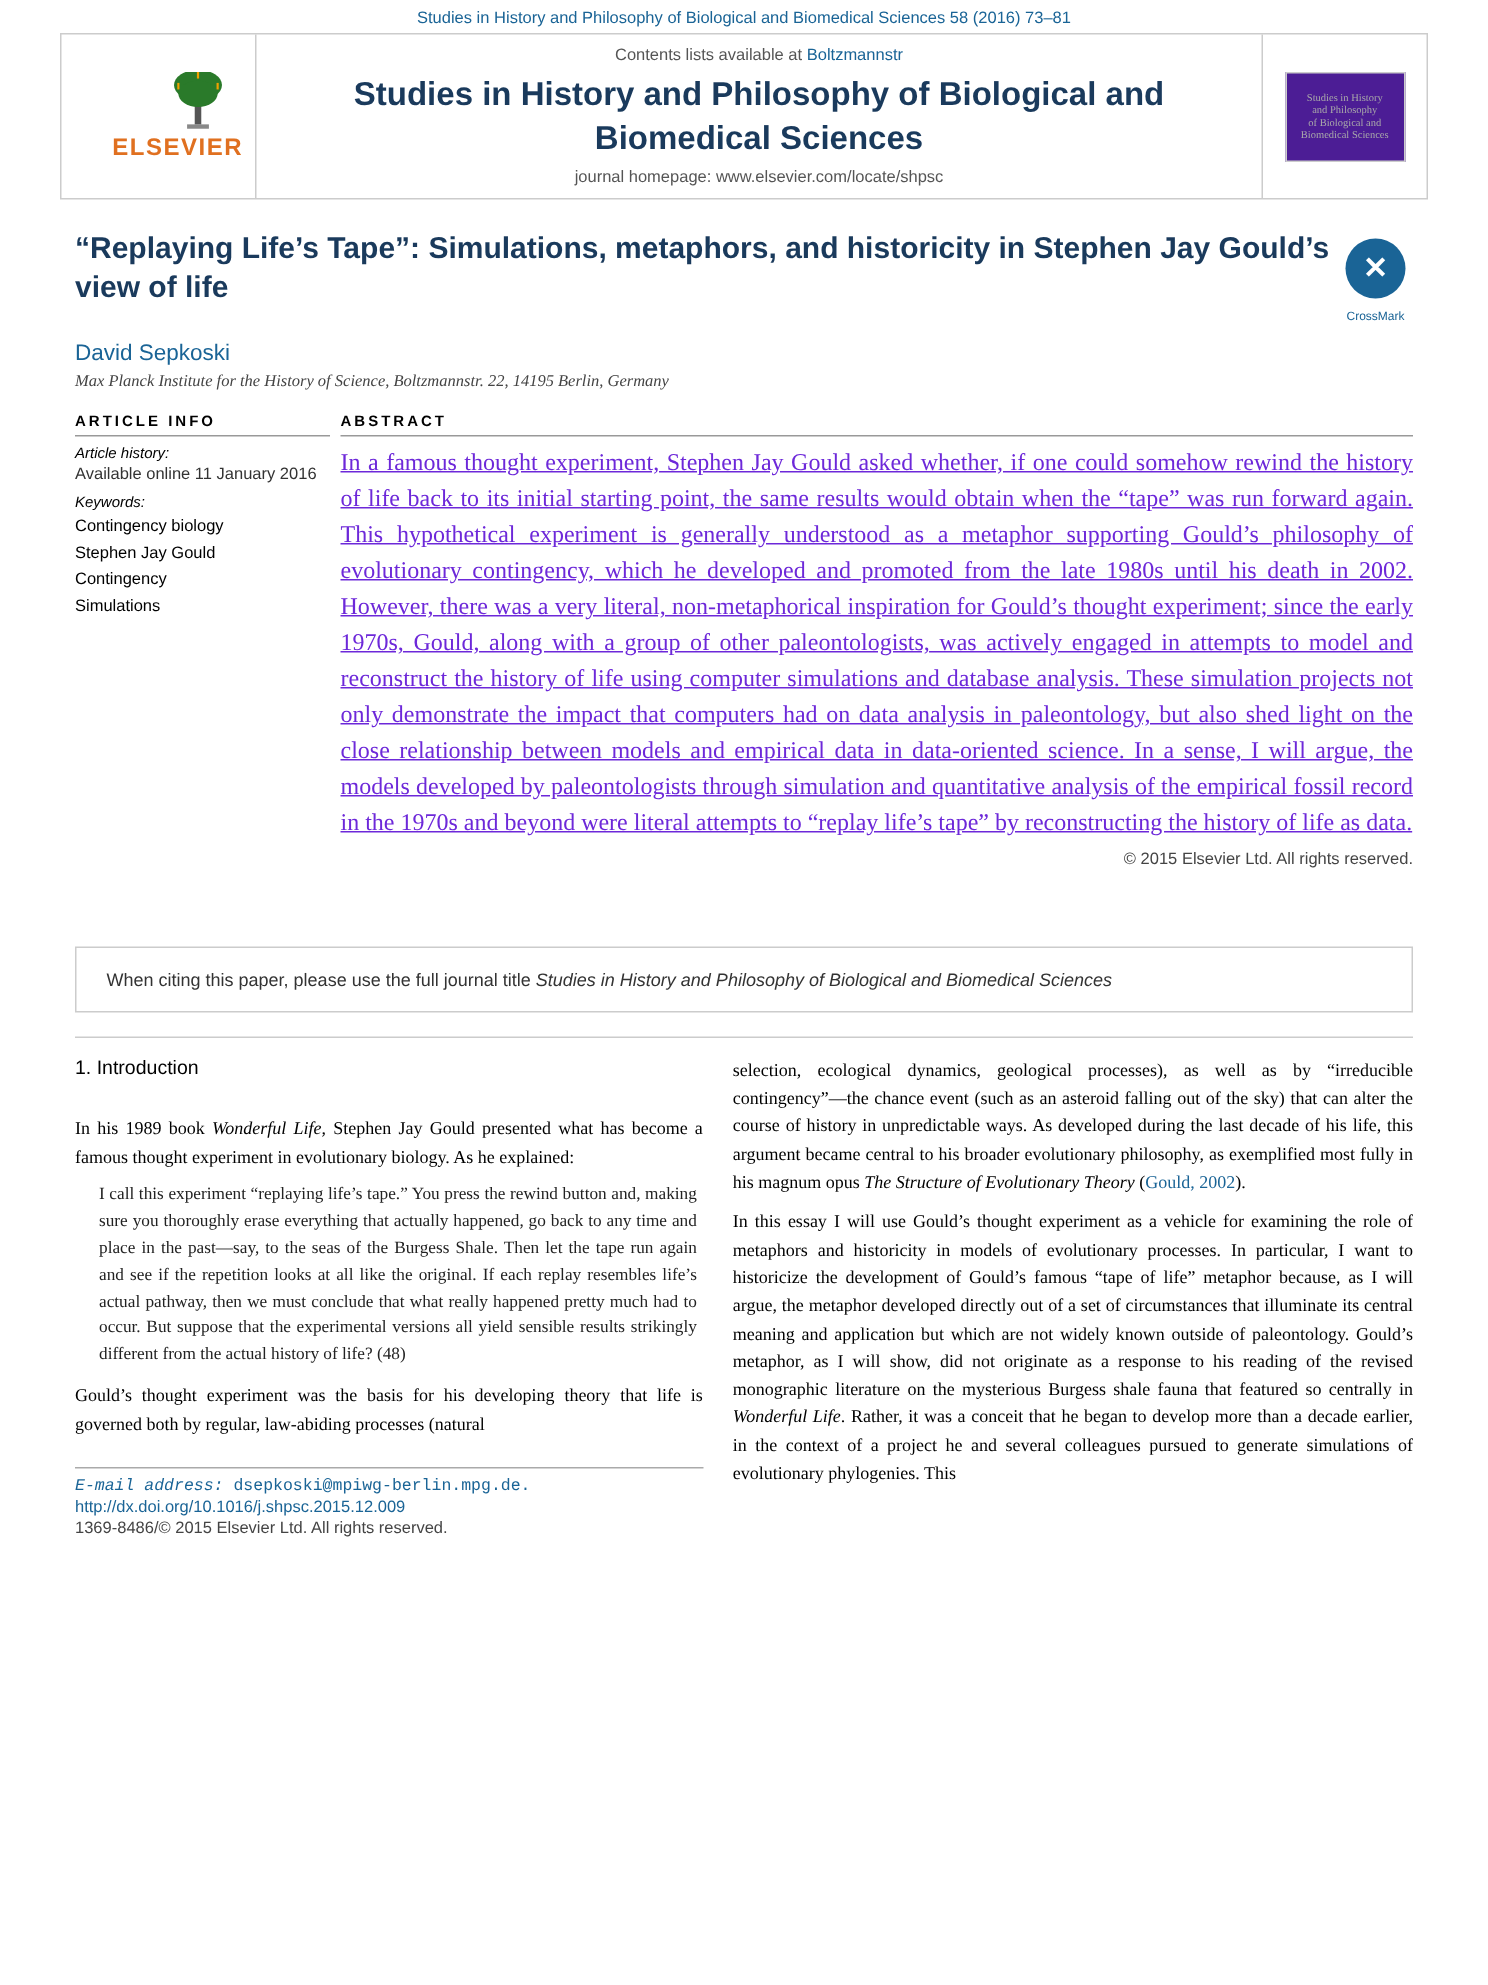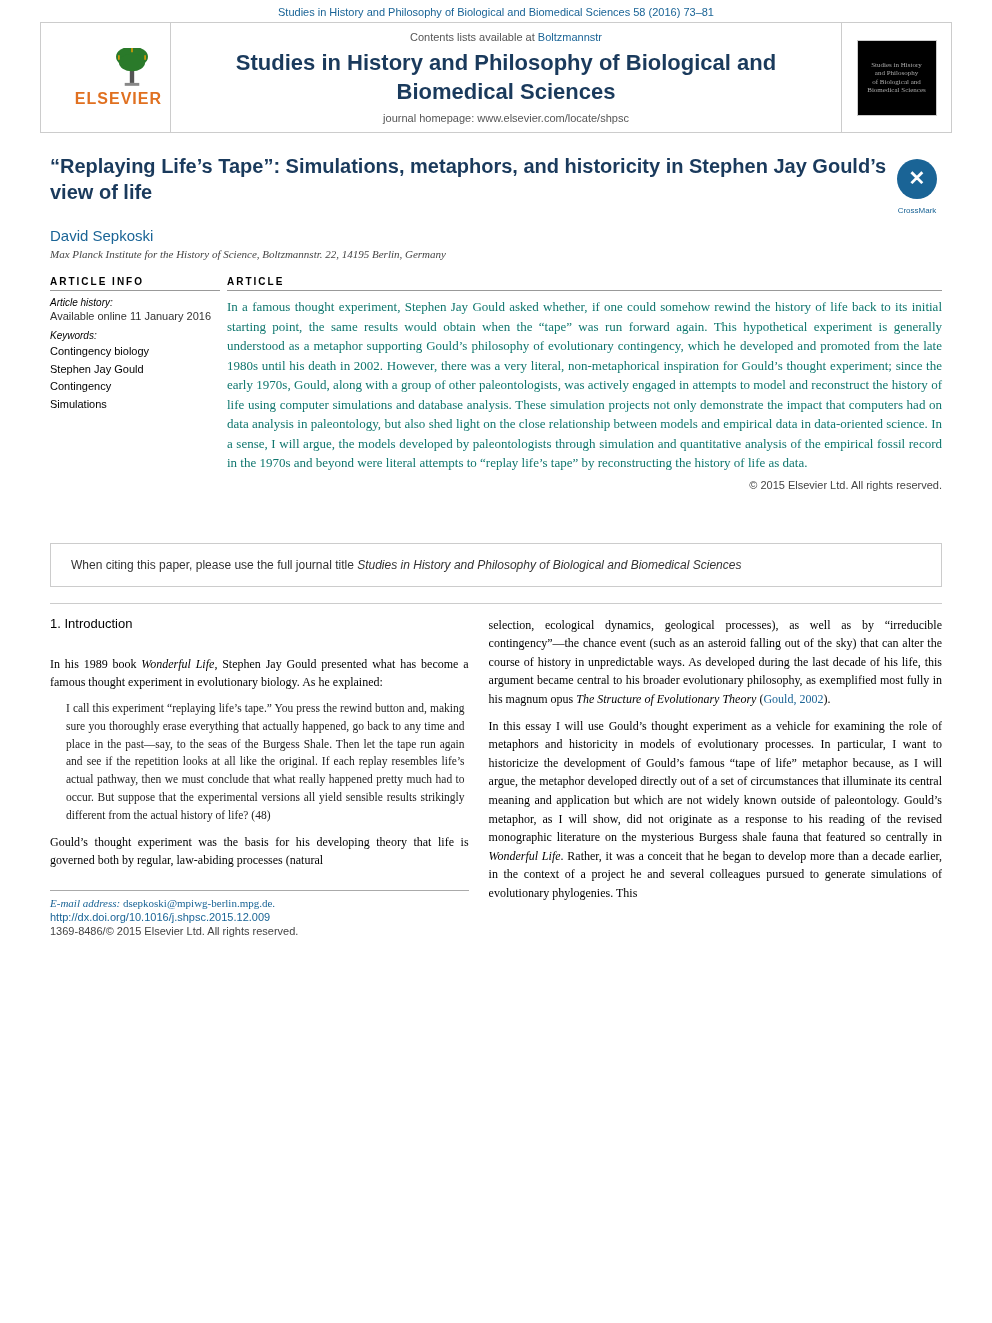--- a/index.html
+++ b/index.html
@@ -80,23 +80,23 @@
       width: 110px;
       border-left: 1px solid #ccc;
       padding: 8px;
       display: flex;
       flex-direction: column;
       align-items: center;
       justify-content: center;
     }
     .thumbnail-img {
       width: 80px;
-      height: 76px;
+      height: 60px;
       border: 1px solid #ccc;
-      background: #000000;
+      background: #4c1d95;
       display: flex;
       align-items: center;
       justify-content: center;
       font-size: 8px;
       color: #999;
       text-align: center;
       line-height: 1.2;
     }
     .main-content {
       padding: 20px 50px;
@@ -162,24 +162,25 @@
     .abstract-title {
       font-size: 10px;
       font-weight: bold;
       letter-spacing: 2px;
       font-family: Arial, sans-serif;
       border-bottom: 1px solid #999;
       padding-bottom: 3px;
       margin-bottom: 6px;
     }
     .abstract-text {
-      font-size: 13px;
+      font-size: 16px;
       line-height: 1.5;
       text-align: justify;
-      color: #0f766e;
+      color: #6d28d9;
+      text-decoration: underline;
     }
     .copyright-line {
       font-size: 11px;
       text-align: right;
       color: #444;
       margin-top: 6px;
       font-family: Arial, sans-serif;
     }
     .cite-box {
       border: 1px solid #ccc;
@@ -237,21 +238,21 @@
       padding-right: 4px;
     }
     .footnote-area {
       border-top: 1px solid #aaa;
       margin-top: 20px;
       padding-top: 6px;
     }
     .footnote-text {
       font-size: 11px;
       color: #1a6496;
-      font-family: Liberation Serif, serif;
+      font-family: Liberation Mono, monospace;
     }
     .doi-text {
       font-size: 11px;
       color: #1a6496;
       margin-top: 2px;
       font-family: Arial, sans-serif;
     }
     .issn-text {
       font-size: 11px;
       color: #444;
@@ -330,21 +331,21 @@
       <div class="info-section-value">Available online 11 January 2016</div>
       <div class="info-section-title">Keywords:</div>
       <div class="keywords-list">
         <div>Contingency biology</div>
         <div>Stephen Jay Gould</div>
         <div>Contingency</div>
         <div>Simulations</div>
       </div>
     </div>
     <div class="abstract-col">
-      <div class="abstract-title">ARTICLE</div>
+      <div class="abstract-title">ABSTRACT</div>
       <div class="abstract-text">In a famous thought experiment, Stephen Jay Gould asked whether, if one could somehow rewind the history of life back to its initial starting point, the same results would obtain when the “tape” was run forward again. This hypothetical experiment is generally understood as a metaphor supporting Gould’s philosophy of evolutionary contingency, which he developed and promoted from the late 1980s until his death in 2002. However, there was a very literal, non-metaphorical inspiration for Gould’s thought experiment; since the early 1970s, Gould, along with a group of other paleontologists, was actively engaged in attempts to model and reconstruct the history of life using computer simulations and database analysis. These simulation projects not only demonstrate the impact that computers had on data analysis in paleontology, but also shed light on the close relationship between models and empirical data in data-oriented science. In a sense, I will argue, the models developed by paleontologists through simulation and quantitative analysis of the empirical fossil record in the 1970s and beyond were literal attempts to “replay life’s tape” by reconstructing the history of life as data.</div>
       <div class="copyright-line">© 2015 Elsevier Ltd. All rights reserved.</div>
     </div>
   </div>
 
 </div>
 
 <div class="cite-box">
   <span>When citing this paper, please use the full journal title</span>
   <em>Studies in History and Philosophy of Biological and Biomedical Sciences</em>

